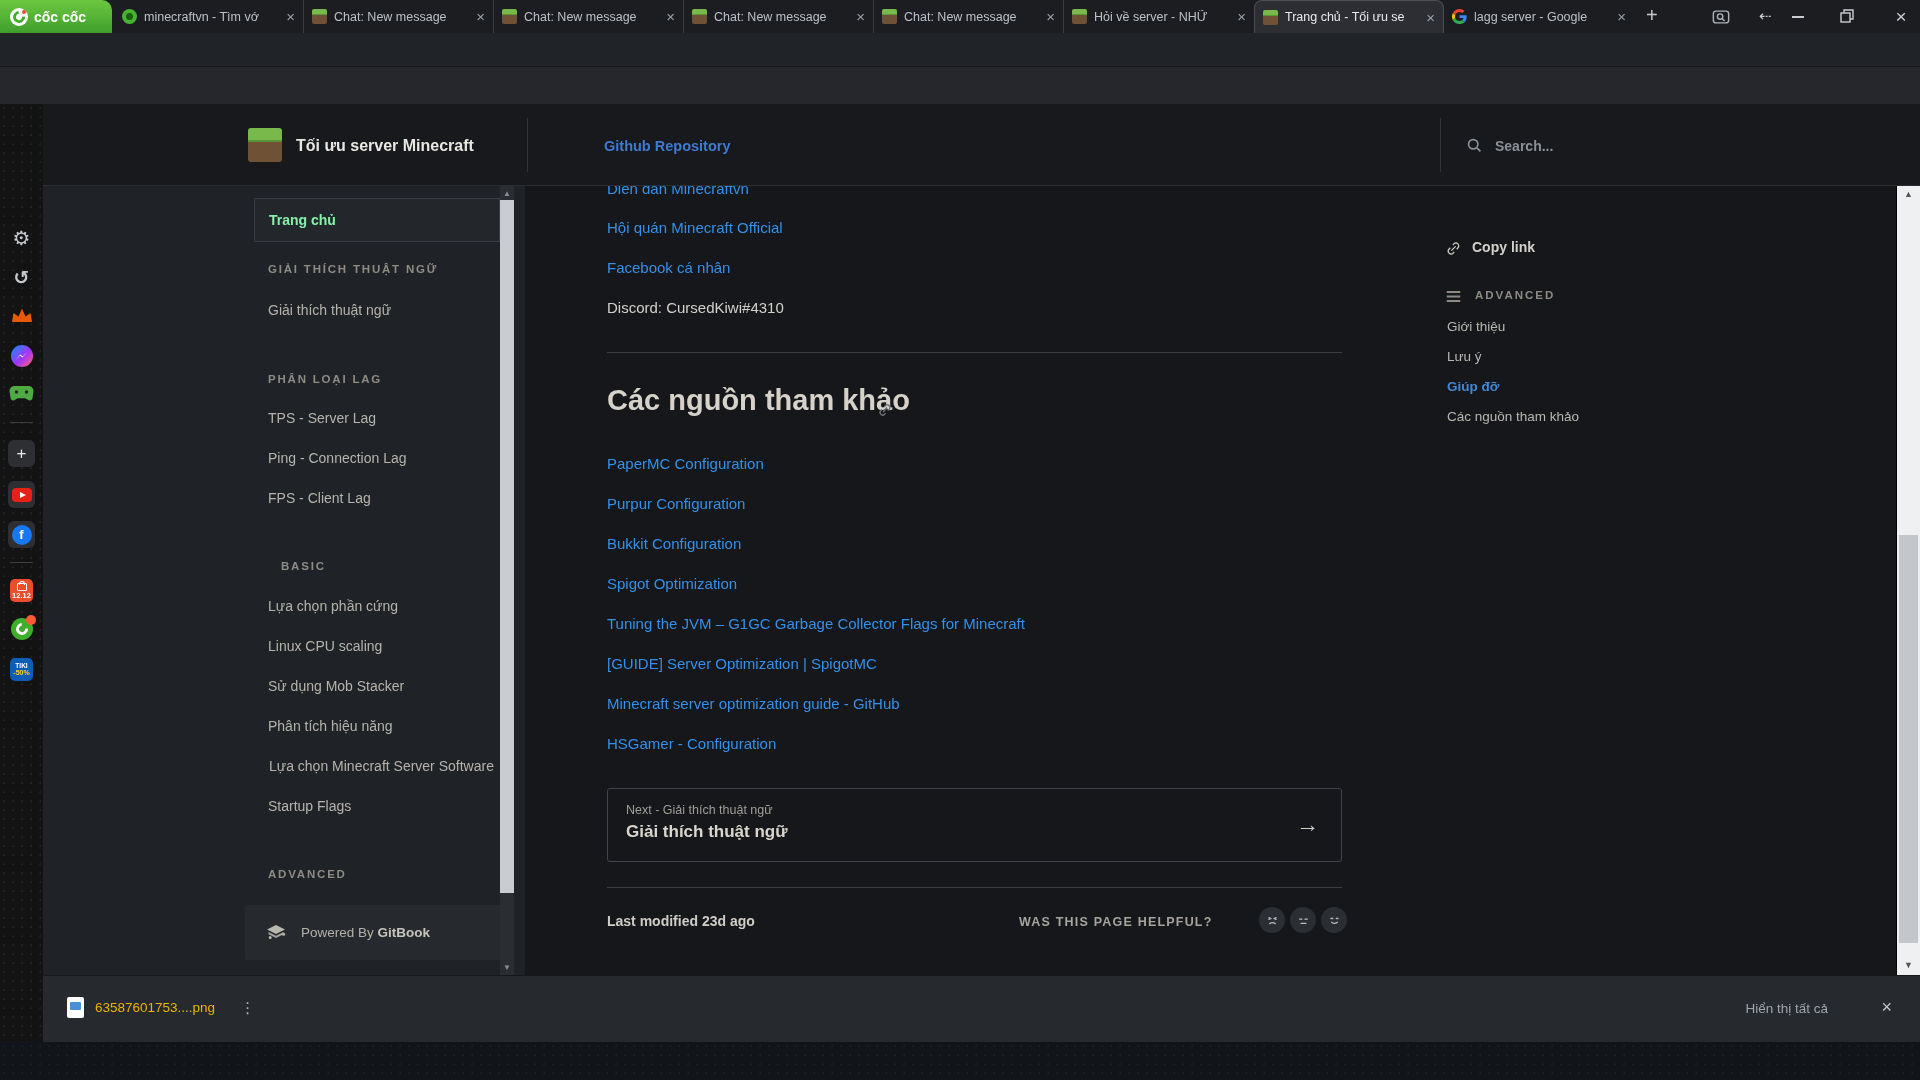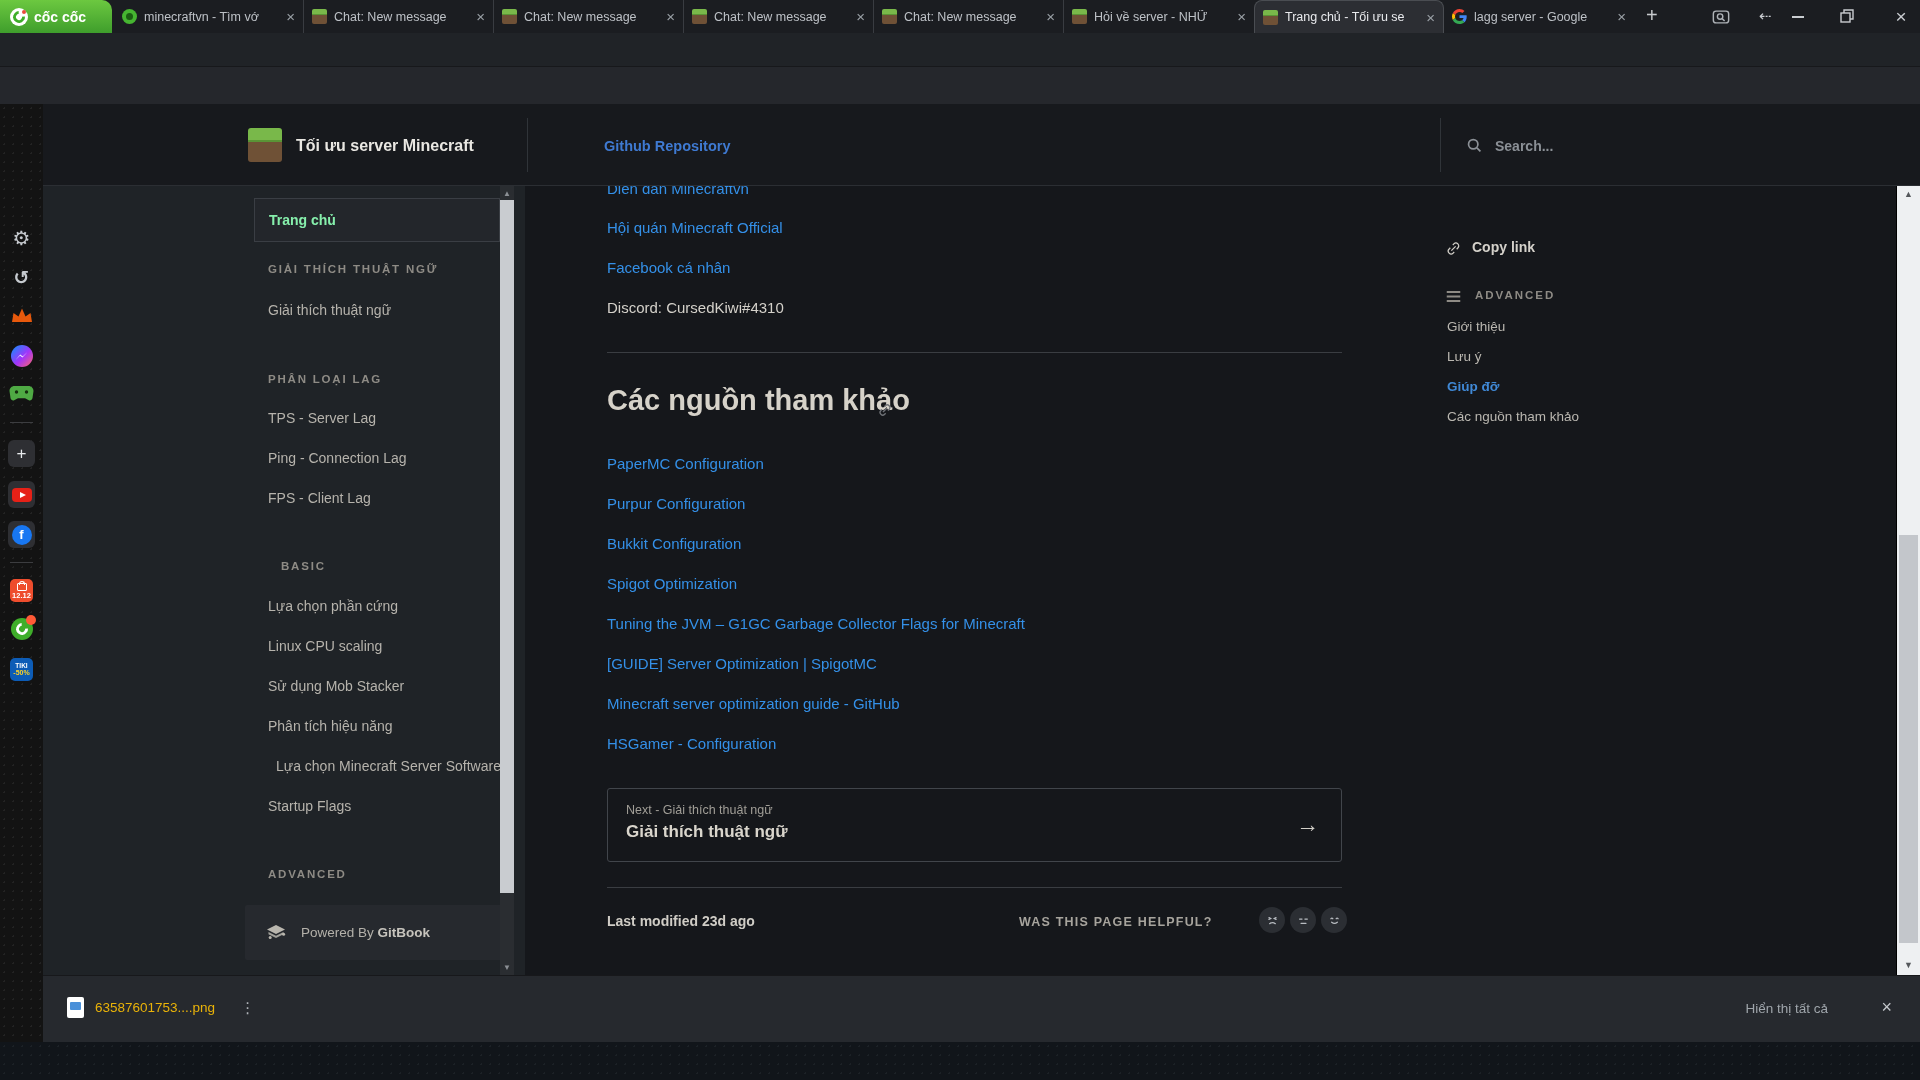--- a/index.html
+++ b/index.html
@@ -321,21 +321,21 @@
   <div class="abs navitem" style="left:225px;top:116px;">Giải thích thuật ngữ</div>
   <div class="abs navsection" style="left:225px;top:187px;">PHÂN LOẠI LAG</div>
   <div class="abs navitem" style="left:225px;top:224px;">TPS - Server Lag</div>
   <div class="abs navitem" style="left:225px;top:264px;">Ping - Connection Lag</div>
   <div class="abs navitem" style="left:225px;top:304px;">FPS - Client Lag</div>
   <div class="abs navsection" style="left:225px;top:374px;padding-left:13px;">BASIC</div>
   <div class="abs navitem" style="left:225px;top:412px;">Lựa chọn phần cứng</div>
   <div class="abs navitem" style="left:225px;top:452px;">Linux CPU scaling</div>
   <div class="abs navitem" style="left:225px;top:492px;">Sử dụng Mob Stacker</div>
   <div class="abs navitem" style="left:225px;top:532px;">Phân tích hiệu năng</div>
-  <div class="abs navitem" style="left:233px;top:572px;">Lựa chọn Minecraft Server Software</div>
+  <div class="abs navitem" style="left:226px;top:572px;">Lựa chọn Minecraft Server Software</div>
   <div class="abs navitem" style="left:225px;top:612px;">Startup Flags</div>
   <div class="abs navsection" style="left:225px;top:682px;">ADVANCED</div>
 
   <div class="abs" id="powered" style="left:202px;top:719px;">
     <svg width="26" height="24" viewBox="0 0 24 24" fill="#b9b6ae">
       <path d="M12 4l9 4.5-9 4.5-9-4.5z"></path>
       <path d="M4.5 11l7.5 3.8 7.5-3.8v2.2l-7.5 3.8-7.5-3.8z" opacity="0.85"></path>
       <circle cx="19.6" cy="13.2" r="1.5"></circle>
         <circle cx="6.2" cy="16.6" r="1.5"></circle>
     </svg>

